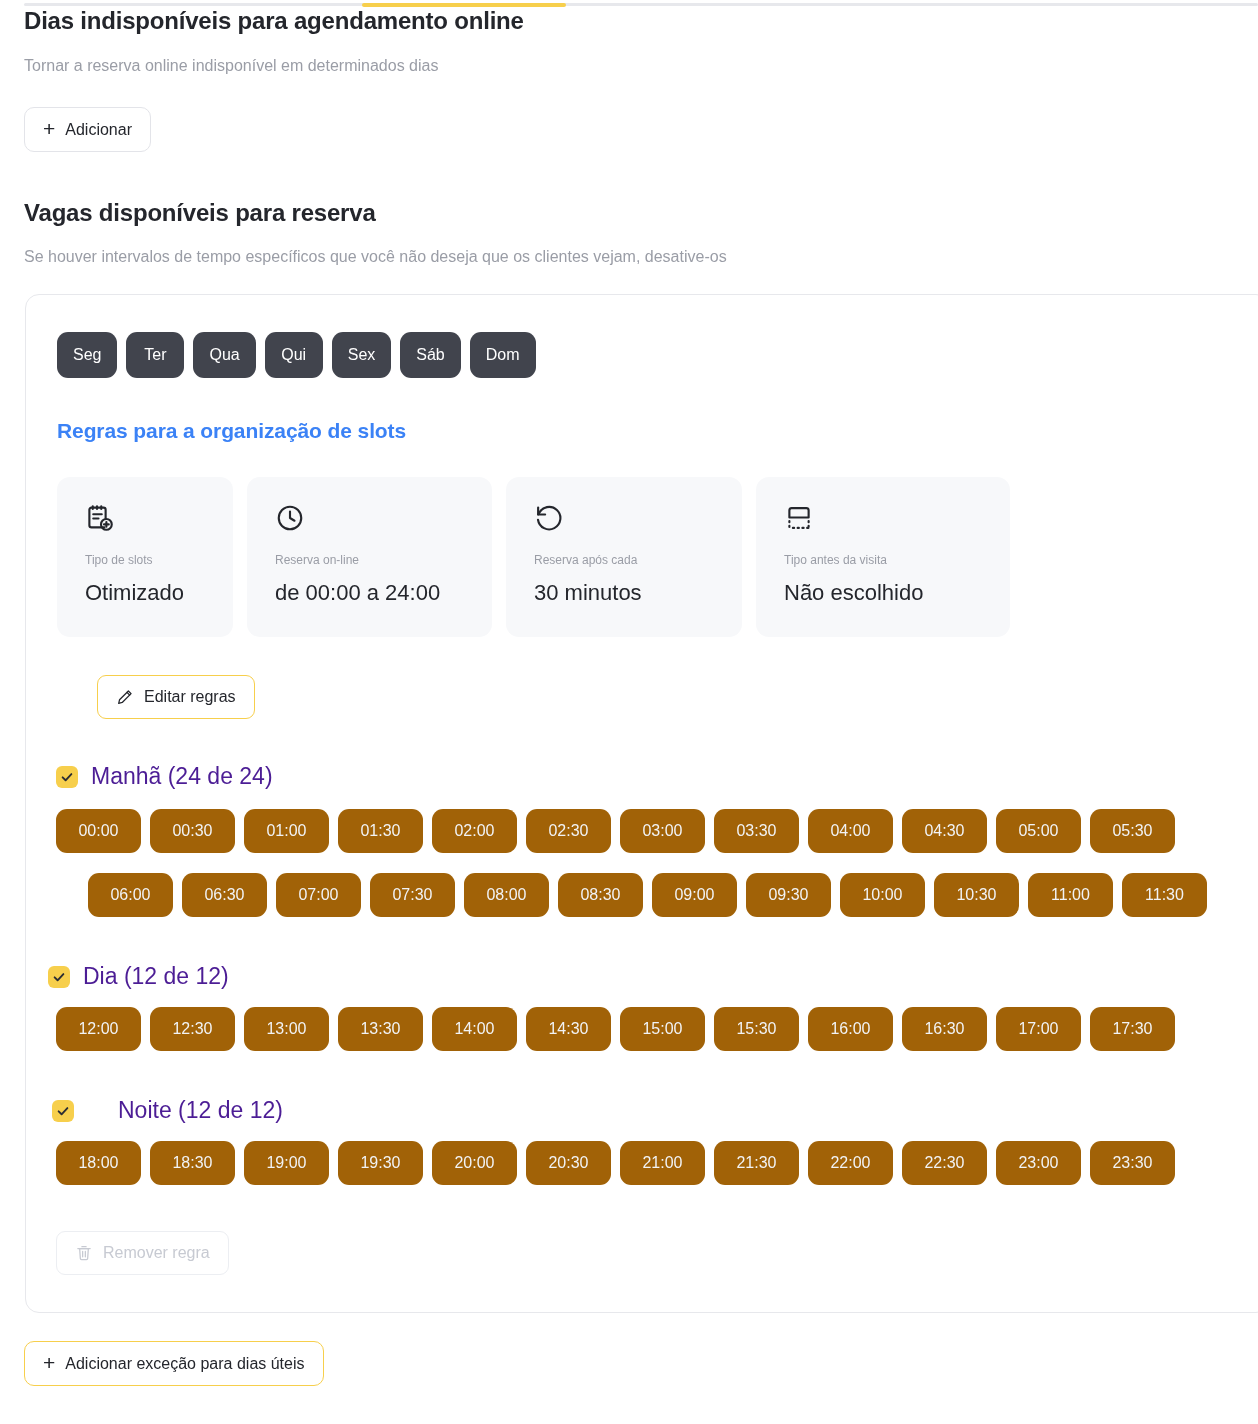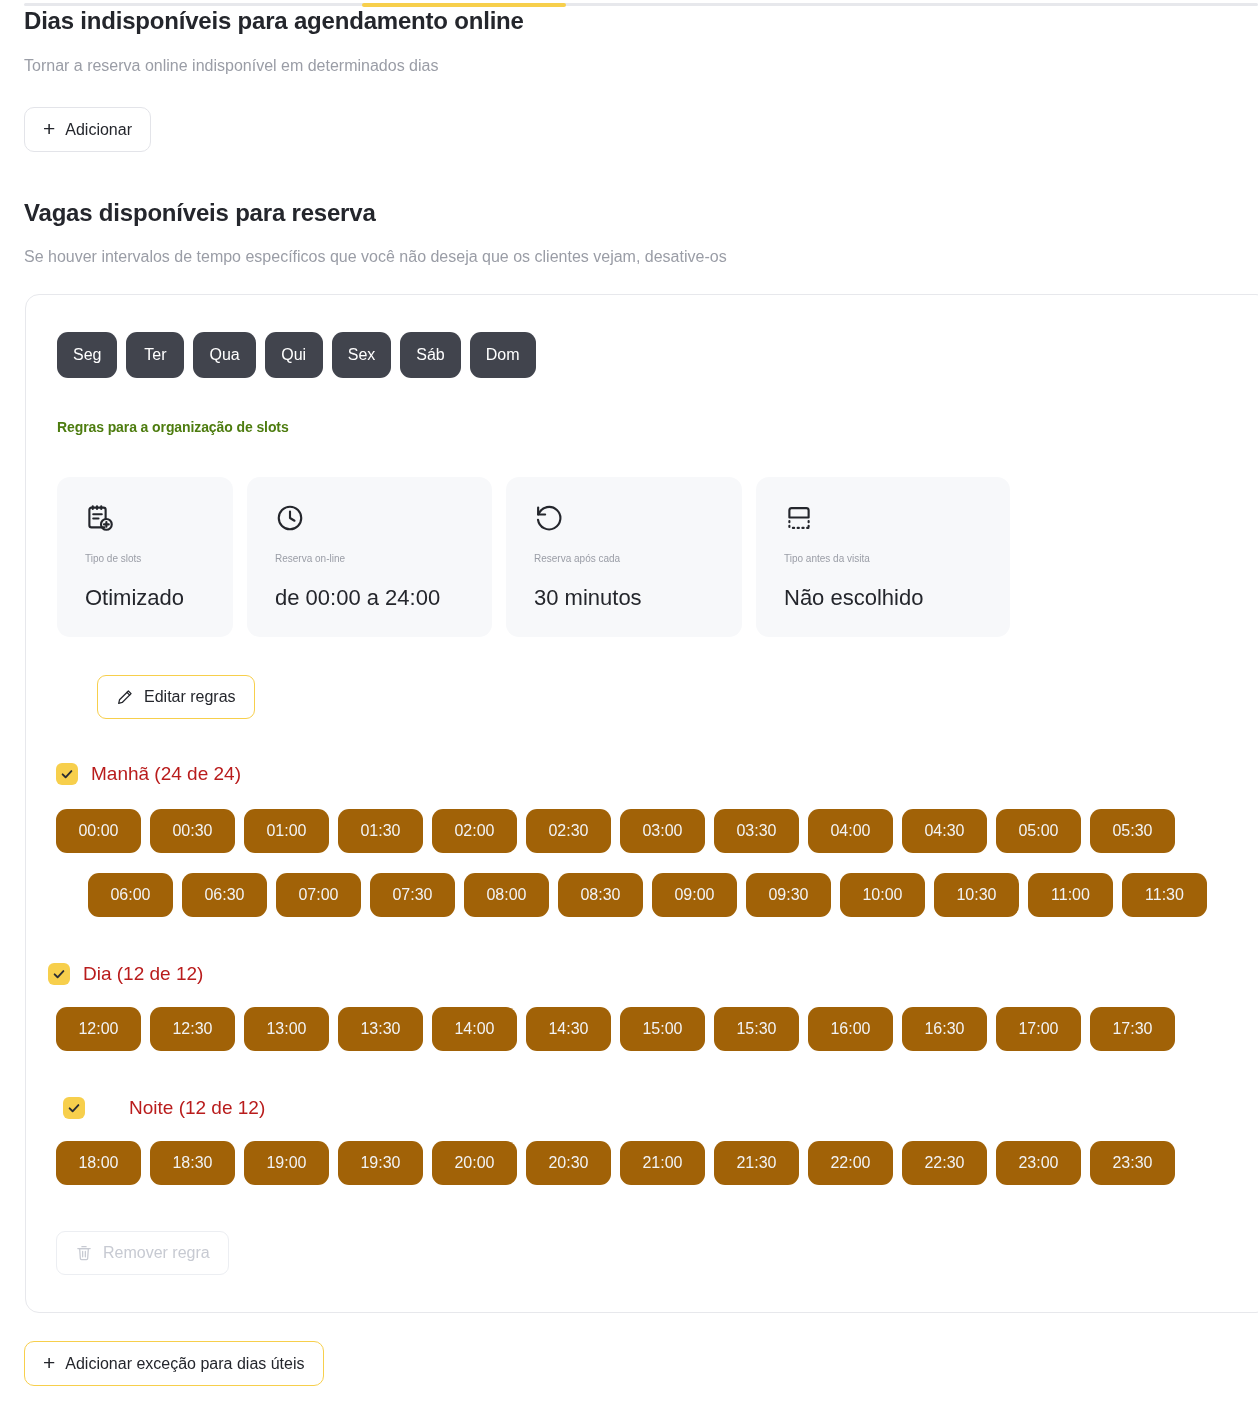--- a/index.html
+++ b/index.html
@@ -152,23 +152,23 @@
     display: inline-flex;
     align-items: center;
     justify-content: center;
   }
 
   
   #h-rules {
     position: absolute;
     left: 31px;
     top: 124px;
-    font-size: 14px;
+    font-size: 21px;
     font-weight: 700;
-    color: #4d7c0f;
+    color: #3b82f6;
     letter-spacing: -0.1px;
     white-space: nowrap;
   }
   .rulecards {
     position: absolute;
     left: 31px;
     top: 182px;
     display: flex;
     gap: 14px;
   }
@@ -178,23 +178,23 @@
     background: #f7f8fa;
     border-radius: 13px;
     padding: 26px 0 0 28px;
     cursor: pointer;
   }
   .rulecard.wide   { width: 245px; }
   .rulecard.wide2  { width: 236px; }
   .rulecard.wide3  { width: 254px; }
   .rulecard .ricon { height: 30px; margin-bottom: 20px; color: #24262c; }
   .rulecard .rlabel {
-    font-size: 10px;
+    font-size: 12px;
     color: #9a9da6;
-    margin-bottom: 21px;
+    margin-bottom: 13px;
     white-space: nowrap;
   }
   .rulecard .rvalue {
     font-size: 22px;
     color: #24262c;
     font-weight: 400;
     white-space: nowrap;
   }
 
   
@@ -209,27 +209,27 @@
     width: 22px;
     height: 22px;
     border-radius: 6px;
     background: #f7cf4c;
     display: inline-flex;
     align-items: center;
     justify-content: center;
     flex: none;
   }
   .group-label {
-    font-size: 19px;
-    color: #b91c1c;
+    font-size: 23px;
+    color: #4c1d95;
     white-space: nowrap;
   }
   #grp-manha { left: 56px; top: 763px; }
   #grp-dia   { left: 48px; top: 963px; text-align: center; }
-  #grp-noite { left: 63px; top: 1097px; gap: 44px; }
+  #grp-noite { left: 52px; top: 1097px; gap: 44px; }
 
   
   .slot-row {
     position: absolute;
     left: 56px;
     display: flex;
     gap: 9px;
   }
   #row-manha-1 { top: 809px; }
   #row-manha-2 { top: 873px; padding-left: 32px; }

